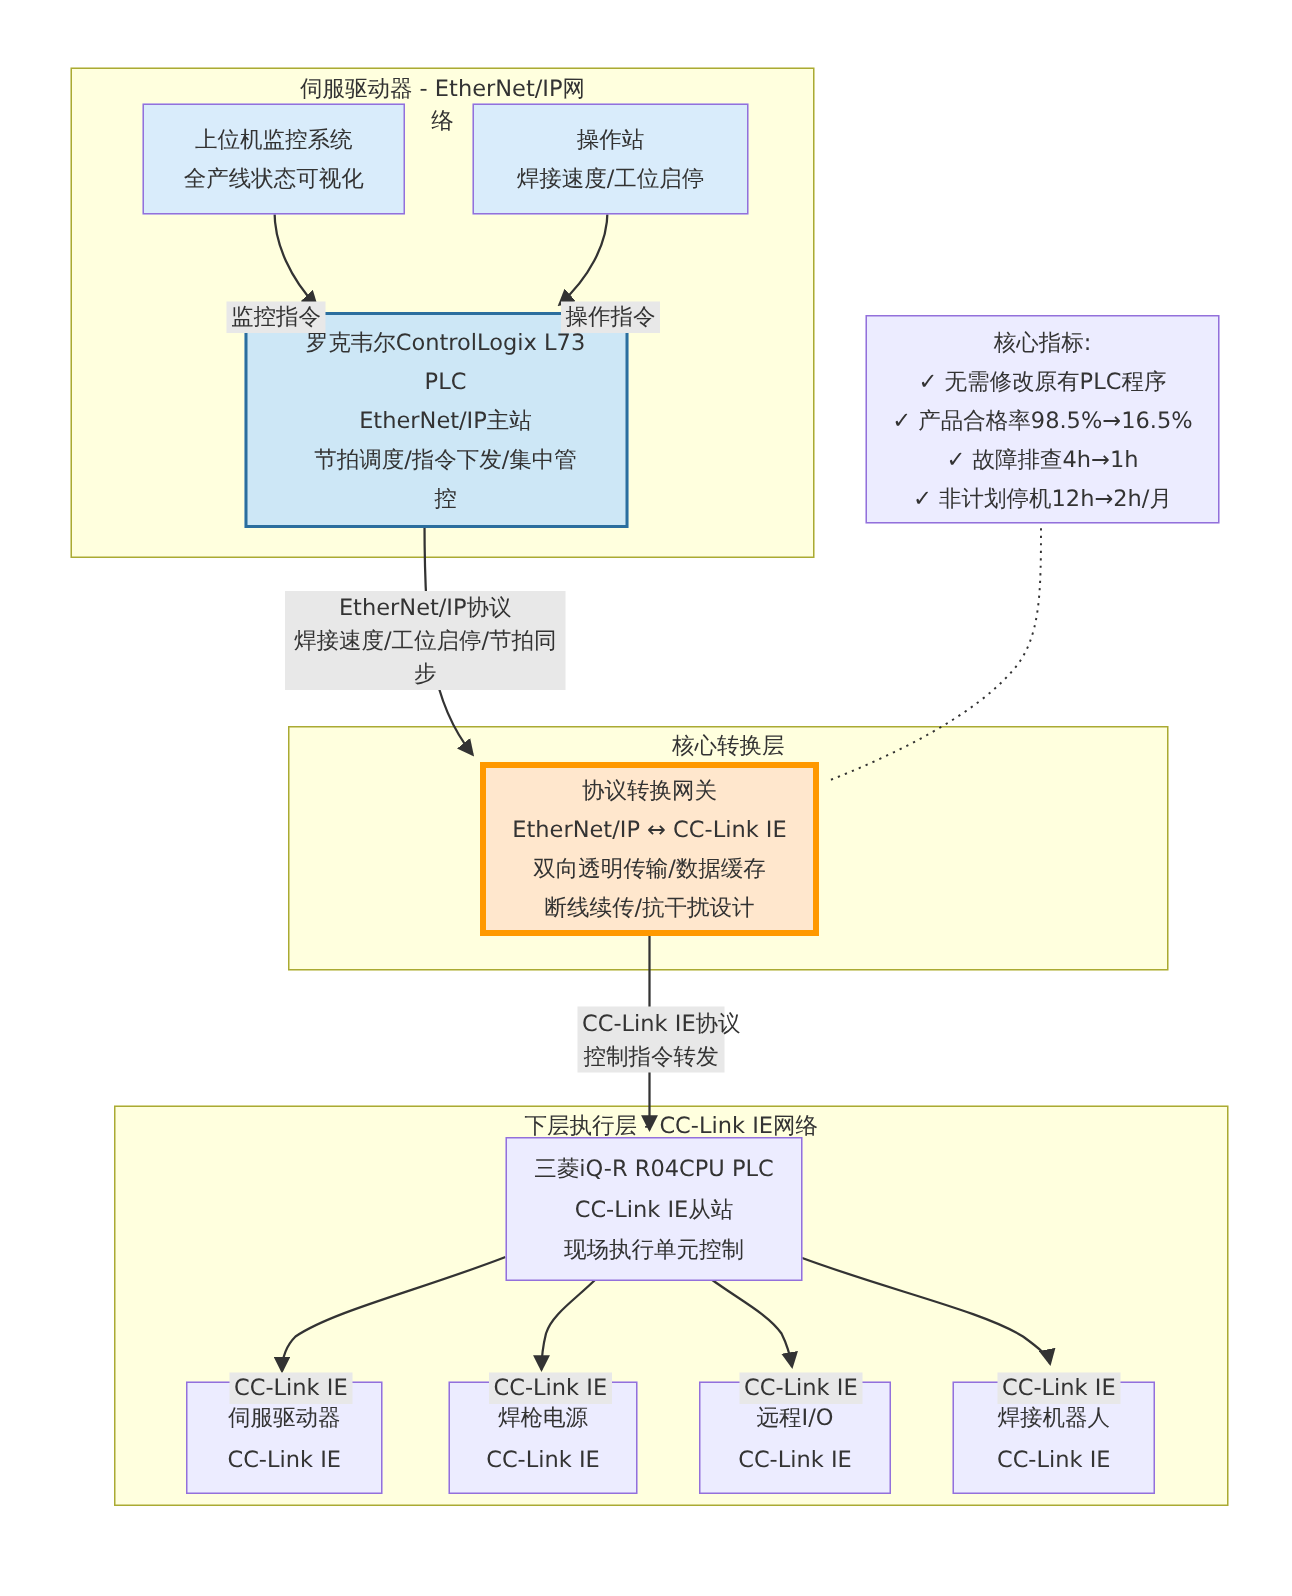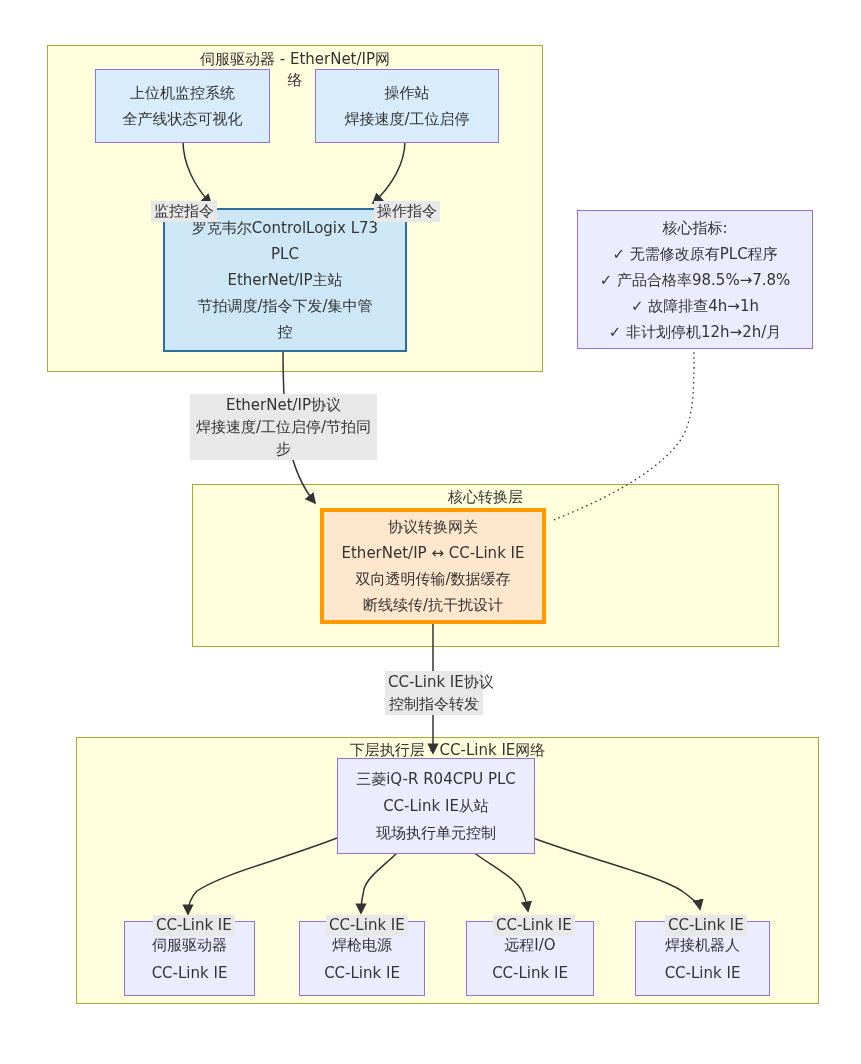--- a/index.html
+++ b/index.html
@@ -61,32 +61,32 @@
   <div class="node blue" style="left:315px;top:69px;width:182px;height:72px;">
       <div class="tline">操作站</div>
       <div class="tline">焊接速度/工位启停</div>
     </div>
 
   <div class="node blue" style="left:95px;top:69px;width:173px;height:72px;">
       <div class="tline">上位机监控系统</div>
       <div class="tline">全产线状态可视化</div>
     </div>
 
-  <div class="node cyan" style="left:163px;top:208px;width:240px;height:140px;">
+  <div class="node cyan" style="left:163px;top:208px;width:240px;height:140px;padding-left:12px;">
       <div class="tline">罗克韦尔ControlLogix L73</div>
       <div class="tline">PLC</div>
       <div class="tline">EtherNet/IP主站</div>
       <div class="tline">节拍调度/指令下发/集中管</div>
       <div class="tline">控</div>
     </div>
 
   <div class="node purple" style="left:577px;top:210px;width:234px;height:137px;">
       <div class="tline">核心指标:</div>
       <div class="tline">✓ 无需修改原有PLC程序</div>
-      <div class="tline">✓ 产品合格率98.5%→7.8%</div>
+      <div class="tline">✓ 产品合格率98.5%→16.5%</div>
       <div class="tline">✓ 故障排查4h→1h</div>
       <div class="tline">✓ 非计划停机12h→2h/月</div>
     </div>
 
   <div class="node orange" style="left:320px;top:508px;width:218px;height:108px;">
       <div class="tline">协议转换网关</div>
       <div class="tline">EtherNet/IP ↔ CC-Link IE</div>
       <div class="tline">双向透明传输/数据缓存</div>
       <div class="tline">断线续传/抗干扰设计</div>
     </div>

